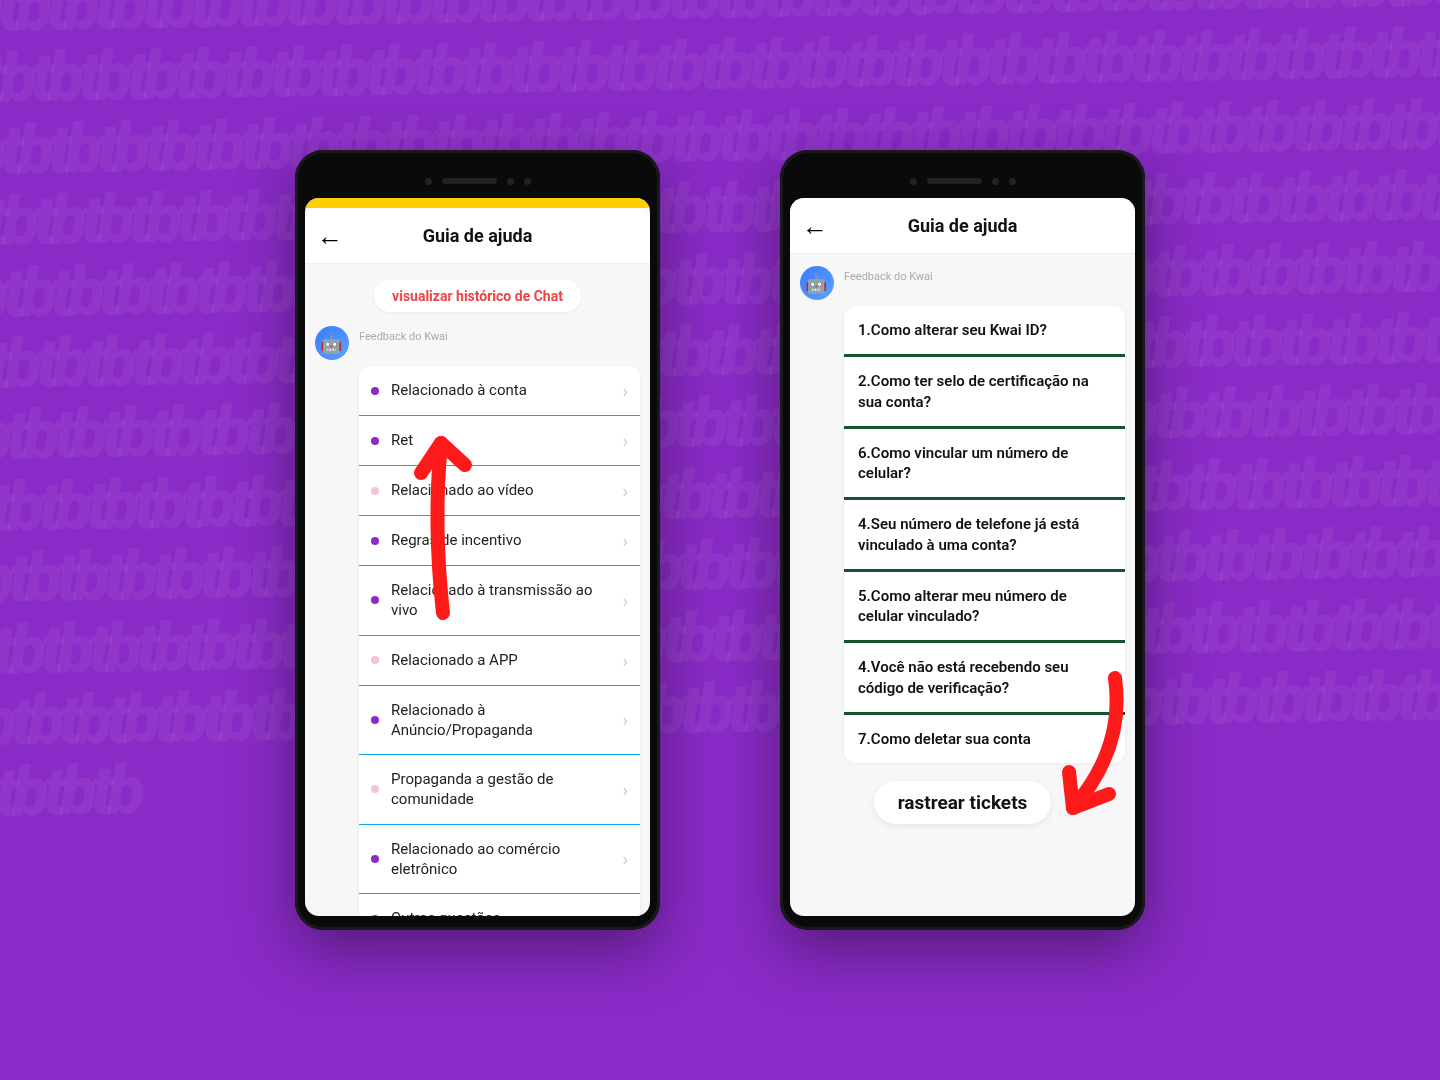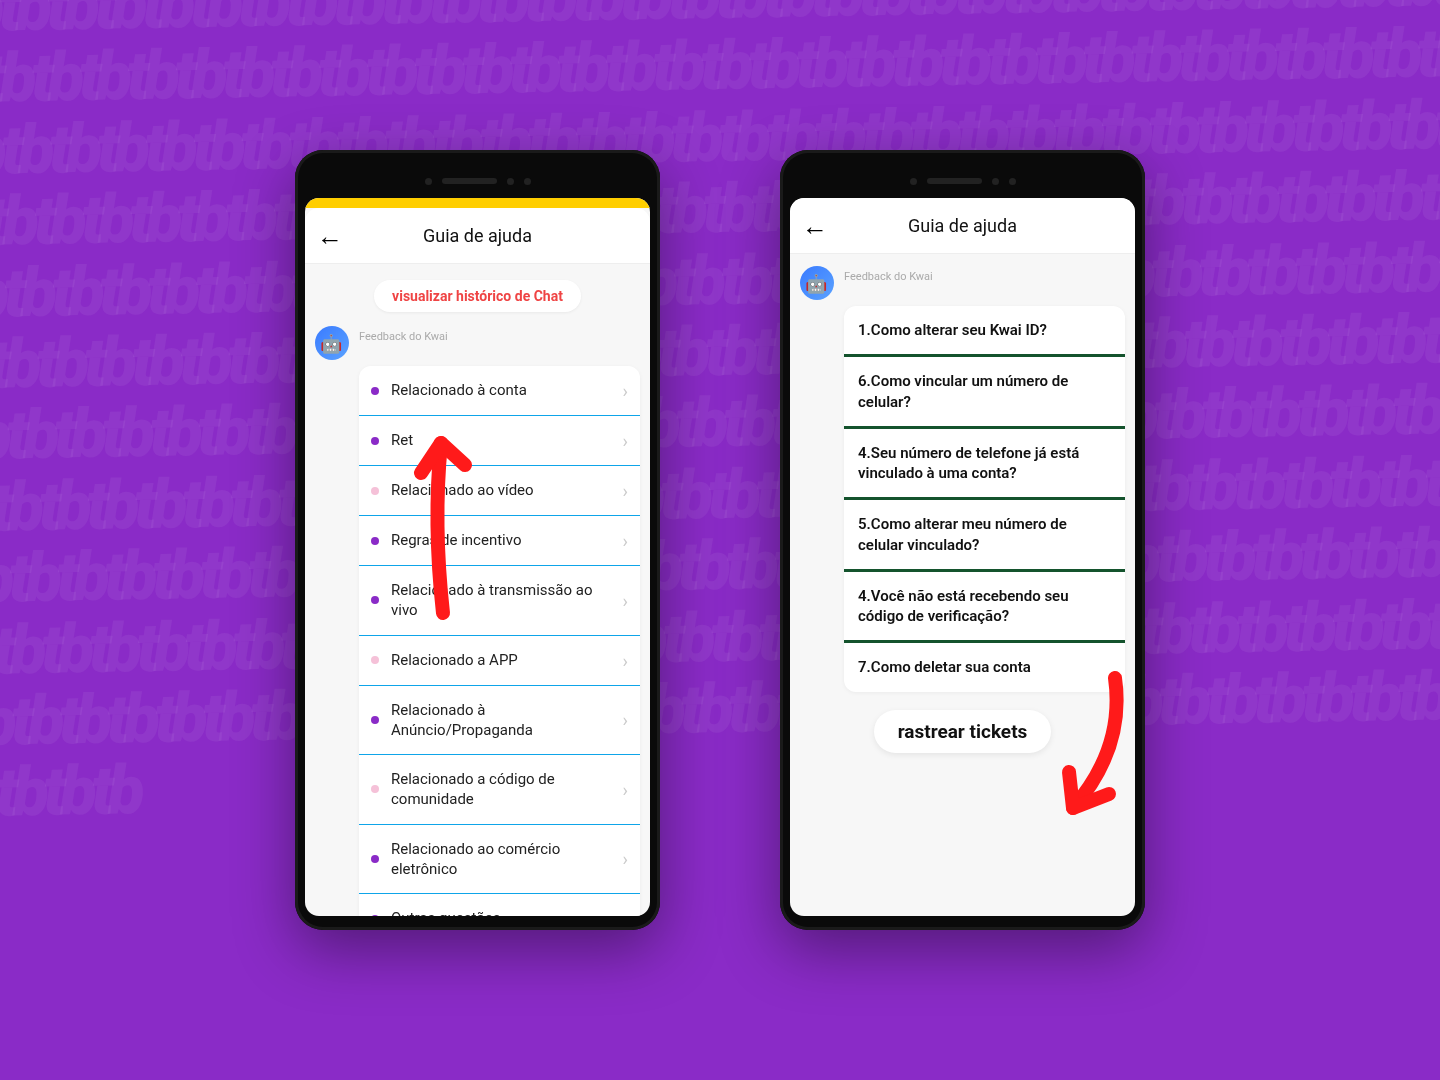--- a/index.html
+++ b/index.html
@@ -51,21 +51,21 @@
       border-bottom:1px solid #eee;
       border-radius:14px 14px 0 0;
       height:56px;
       display:flex; align-items:center;
       padding:0 12px;
       position:relative;
     }
     .back-arrow { font-size:26px; line-height:1; cursor:pointer; }
     .header-title {
       position:absolute; left:0; right:0; text-align:center;
-      font-size:18px; font-weight:400; color:#111;
+      font-size:18px; font-weight:700; color:#111;
       pointer-events:none;
     }
     .yellow-strip { height:10px; background:#ffce00; }
     .scroll { flex:1; overflow-y:auto; padding:12px 10px 16px; }
     .chip-row { display:flex; justify-content:center; margin:4px 0 14px; }
     .chip {
       background:#fff; border-radius:20px;
       padding:8px 18px; font-size:14px; font-weight:700;
       color:#ef4444;
       box-shadow:0 1px 3px rgba(0,0,0,.06);
@@ -181,21 +181,21 @@
             <span class="row-text">Relacionado a APP</span>
             <span class="chevron">›</span>
           </div>
           <div class="row">
             <span class="dot purple"></span>
             <span class="row-text">Relacionado à Anúncio/Propaganda</span>
             <span class="chevron">›</span>
           </div>
           <div class="row">
             <span class="dot pink"></span>
-            <span class="row-text">Relacionado a código de comunidade</span>
+            <span class="row-text">Propaganda a gestão de comunidade</span>
             <span class="chevron">›</span>
           </div>
           <div class="row">
             <span class="dot purple"></span>
             <span class="row-text">Relacionado ao comércio eletrônico</span>
             <span class="chevron">›</span>
           </div>
           <div class="row">
             <span class="dot purple"></span>
             <span class="row-text">Outras questões</span>
@@ -224,20 +224,21 @@
       <span class="back-arrow">←</span>
       <span class="header-title">Guia de ajuda</span>
     </div>
     <div class="scroll">
       <div class="bot-row">
         <div class="bot-avatar">🤖</div>
         <div class="bot-label">Feedback do Kwai</div>
       </div>
       <div class="card" id="q-card">
           <div class="qrow">1.Como alterar seu Kwai ID?</div>
+          <div class="qrow">2.Como ter selo de certificação na sua conta?</div>
           <div class="qrow">6.Como vincular um número de celular?</div>
           <div class="qrow">4.Seu número de telefone já está vinculado à uma conta?</div>
           <div class="qrow">5.Como alterar meu número de celular vinculado?</div>
           <div class="qrow">4.Você não está recebendo seu código de verificação?</div>
           <div class="qrow">7.Como deletar sua conta</div>
         </div>
       <div class="bottom-chip">rastrear tickets</div>
     </div>
 
     <svg class="arrow2" width="120" height="170">

